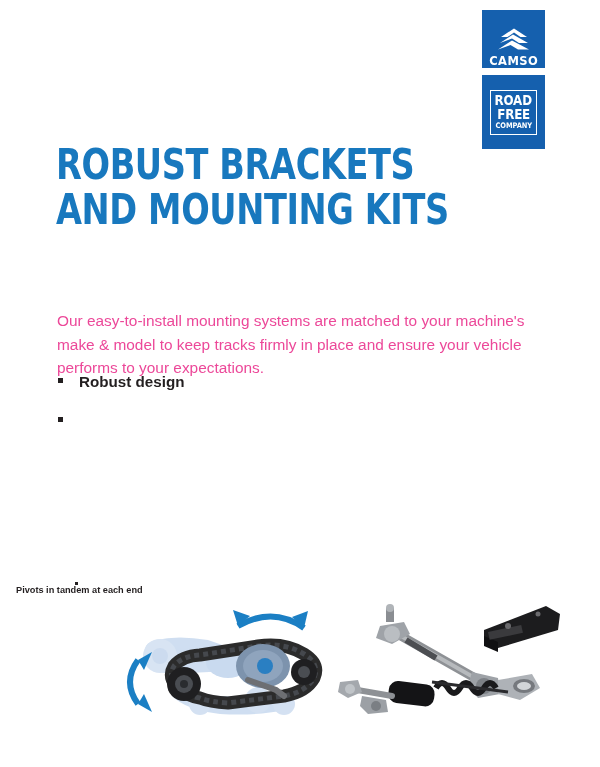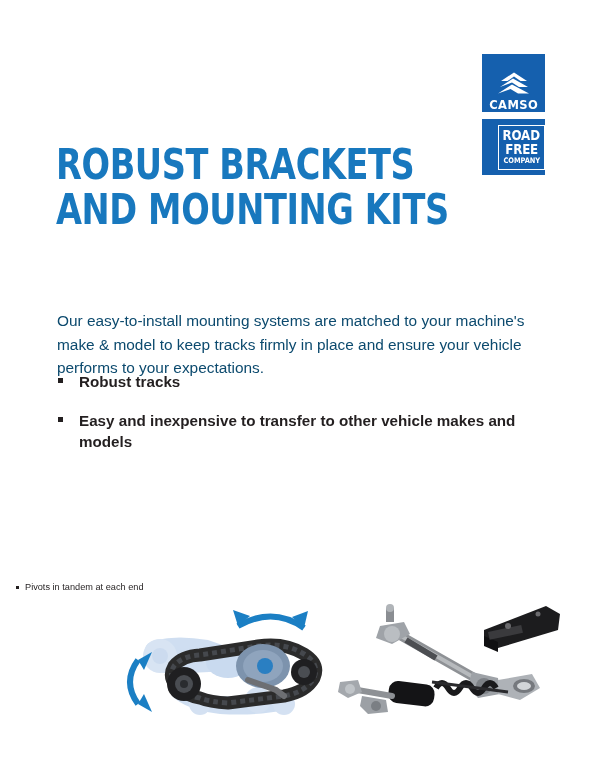--- a/index.html
+++ b/index.html
@@ -28,42 +28,40 @@
     background: #1560ae;
     display: flex;
     flex-direction: column;
     align-items: center;
     justify-content: center;
   }
   #camso-badge {
     height: 58px;
     padding-top: 16px;
     box-sizing: border-box;
-    margin-top: 44px;
   }
   #camso-mark {
     width: 34px;
     height: 25px;
     display: block;
   }
   #camso-wordmark {
     color: #ffffff;
     font-size: 12.5px;
     font-weight: 700;
     letter-spacing: 0.5px;
     font-family: "DejaVu Sans", sans-serif;
     transform: scaleX(0.92);
     line-height: 1;
     margin-top: 3px;
   }
   #roadfree-badge {
-    height: 56px;
+    height: 74px;
     margin-top: 7px;
     box-sizing: border-box;
-    align-items: flex-end;
   }
   #roadfree-inner {
     border: 1.5px solid #ffffff;
     width: 47px;
     height: 45px;
     display: flex;
     flex-direction: column;
     align-items: center;
     justify-content: center;
     box-sizing: border-box;
@@ -98,21 +96,21 @@
   #headline div { display: block; }
 
   
   #intro {
     position: absolute;
     left: 57px;
     top: 294px;
     width: 470px;
     font-size: 15.4px;
     line-height: 1.52;
-    color: #0c4a6e;
+    color: #ec4899;
     font-family: "Liberation Sans", sans-serif;
   }
 
   
   #feature-list {
     position: absolute;
     left: 57px;
     top: 371px;
     width: 470px;
     margin: 0;
@@ -136,24 +134,25 @@
     height: 5px;
     background: #231f20;
   }
 
   
   #footnote {
     position: absolute;
     left: 16px;
     top: 582px;
     font-size: 9.2px;
-    font-weight: 400;
+    font-weight: 700;
     color: #231f20;
     display: flex;
     align-items: center;
+    flex-direction: column;
   }
   #footnote .sq-bullet {
     width: 3px;
     height: 3px;
     background: #231f20;
     margin-right: 6px;
     display: inline-block;
   }
 
   
@@ -206,28 +205,24 @@
 <div id="headline">
   <div>ROBUST BRACKETS</div>
   <div>AND MOUNTING KITS</div>
 </div>
 
 <p id="intro">Our easy-to-install mounting systems are matched to your machine's make &amp; model to keep tracks firmly in place and ensure your vehicle performs to your expectations.</p>
 
 <ul id="feature-list">
   <li>
     <span class="sq-bullet"></span>
-    <span>Robust tracks</span>
+    <span>Robust design</span>
   </li>
   <li>
     <span class="sq-bullet"></span>
-  </li>
-  <li>
-    <span class="sq-bullet"></span>
-    <span>Easy and inexpensive to transfer to other vehicle makes and models</span>
   </li>
 </ul>
 
 <div id="footnote">
   <span class="sq-bullet"></span>
   <span>Pivots in tandem at each end</span>
 </div>
 
 <div id="illustration">
 

